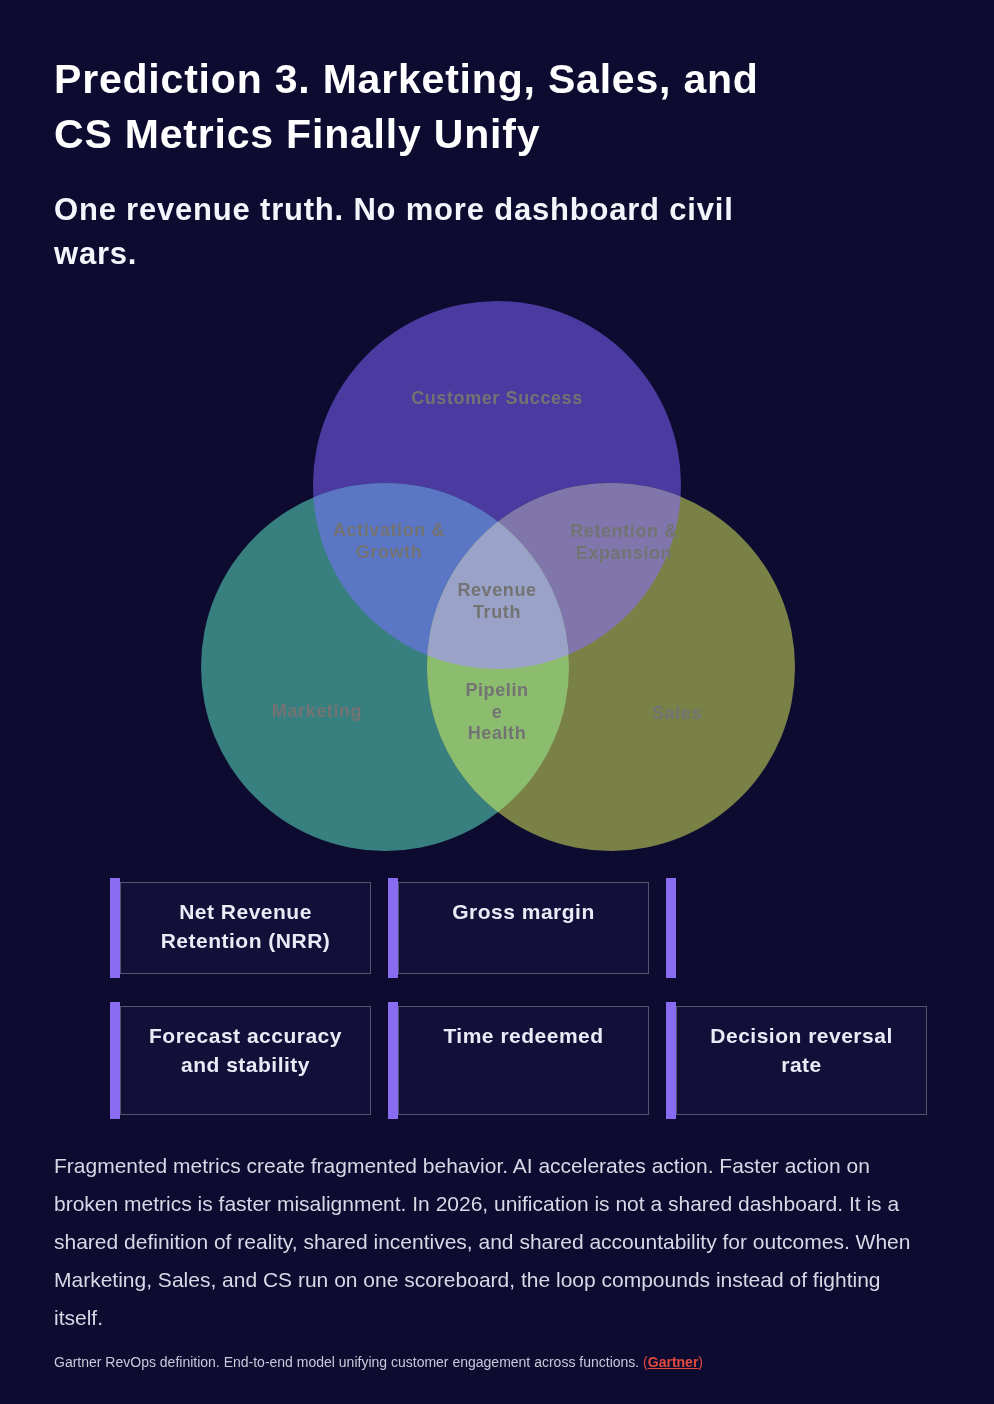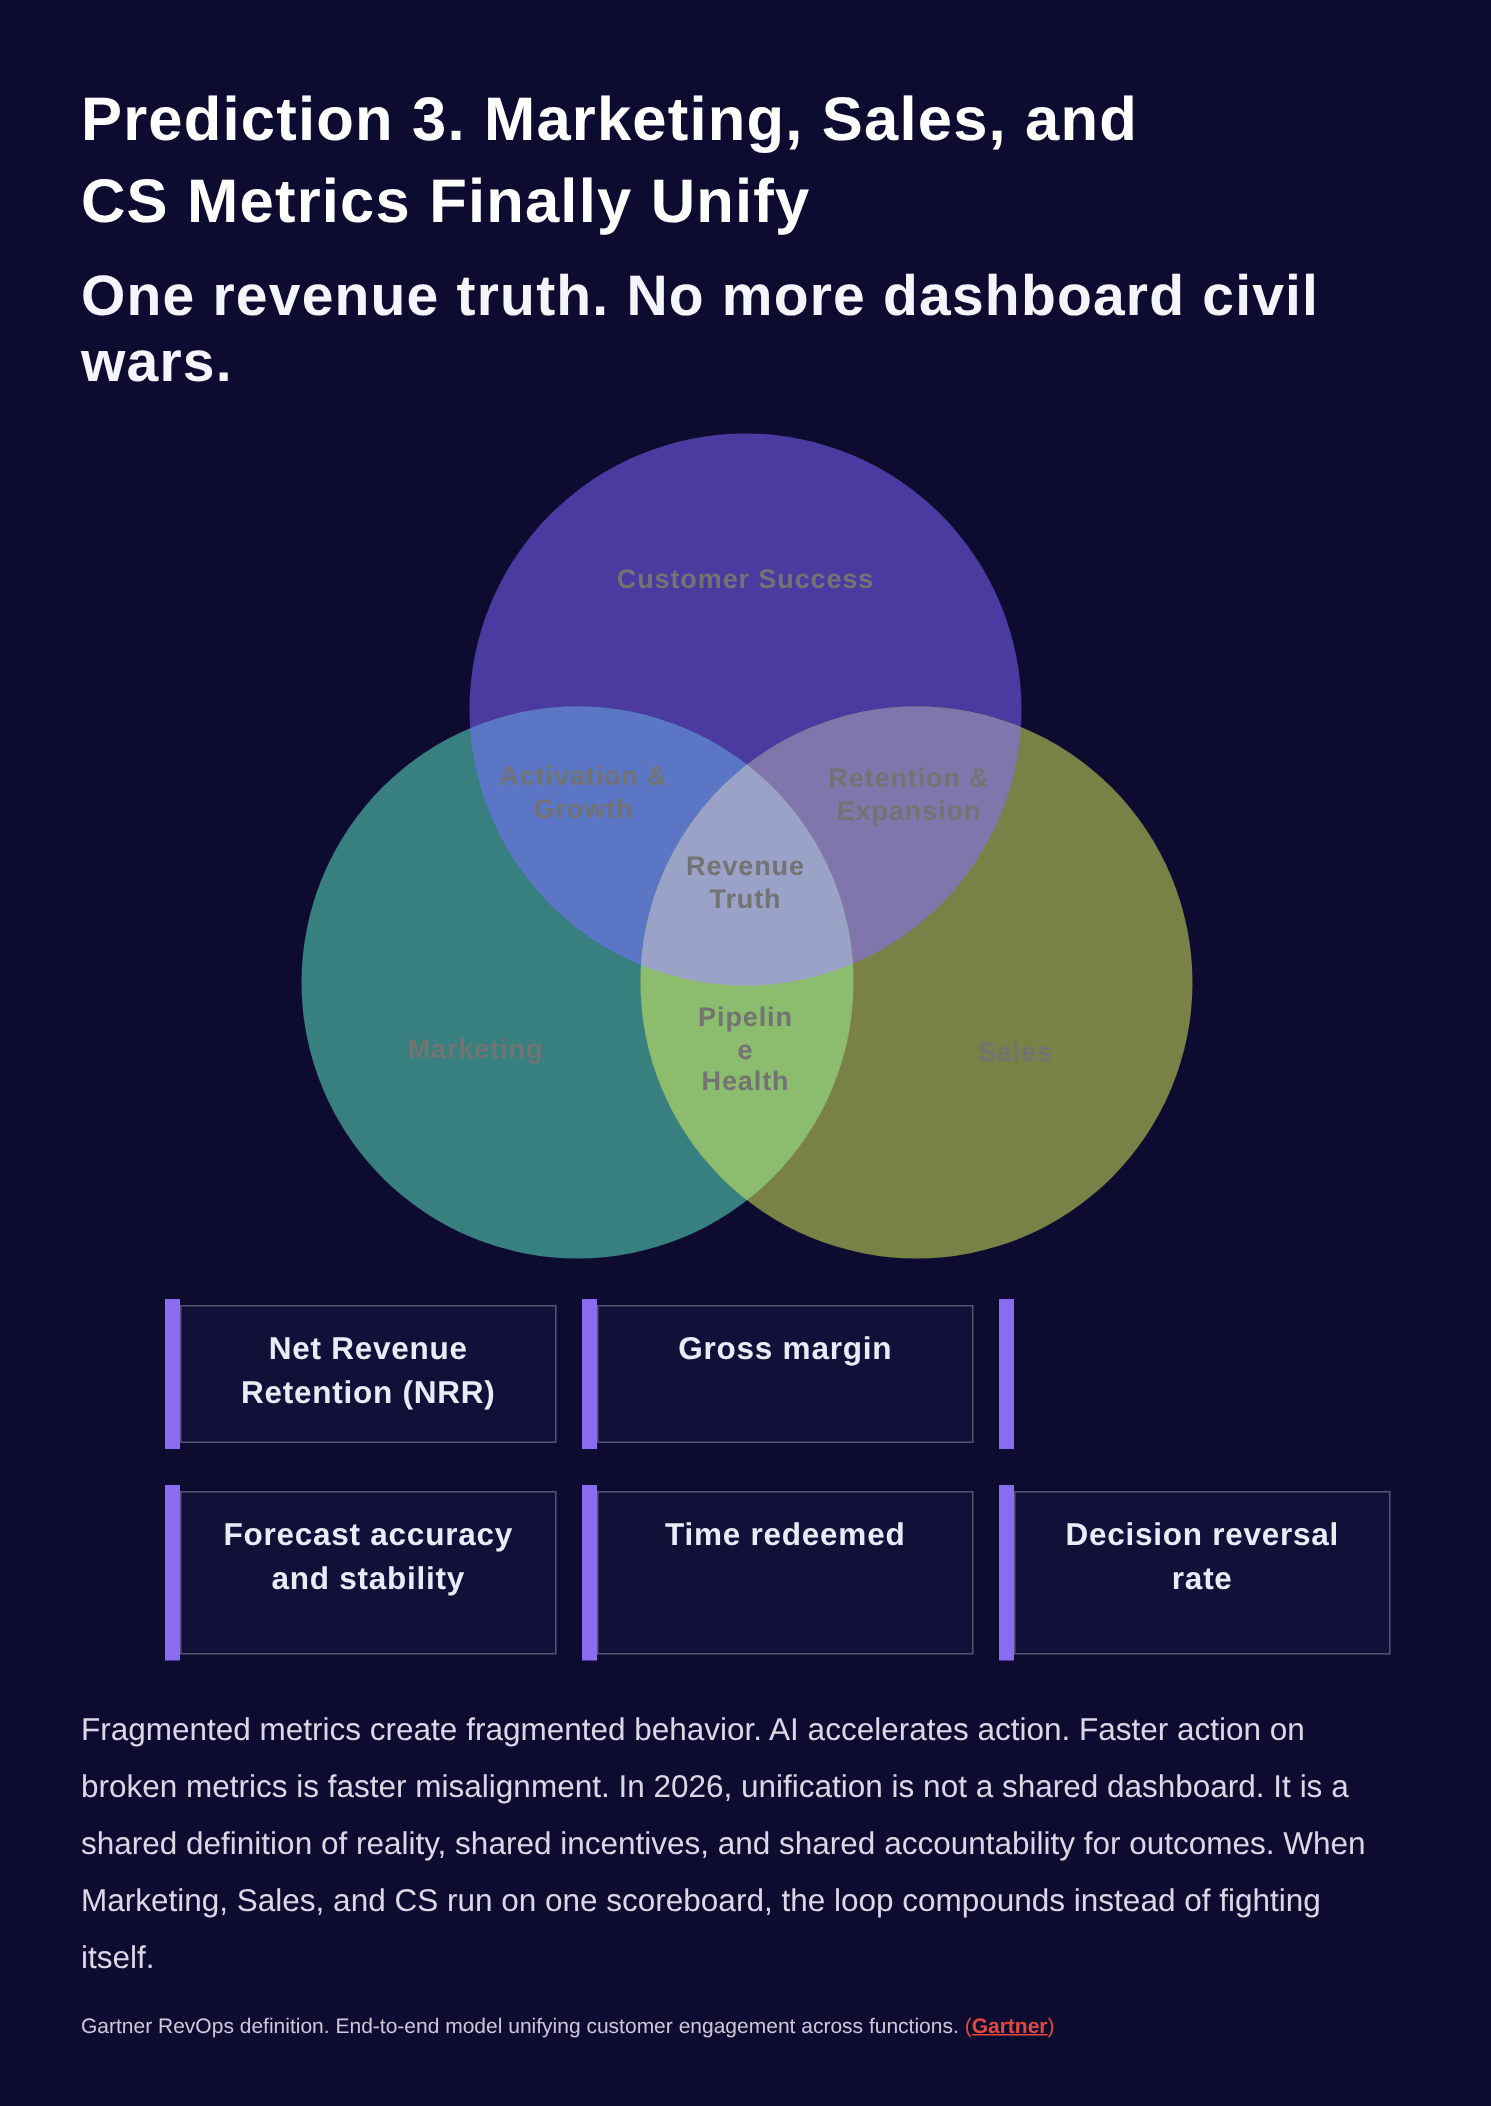--- a/index.html
+++ b/index.html
@@ -13,21 +13,21 @@
     width:994px;min-height:1404px;margin:0 auto;
     font-family:"Liberation Sans",sans-serif;color:var(--text-main);
     overflow-x:hidden;
   }
   .content{padding:0 54px;}
   h1.title{
     margin-top:52px;font-size:41px;line-height:55px;font-weight:700;
     letter-spacing:0.8px;white-space:pre-line;color:#FFFFFF;
   }
   p.subtitle{
-    margin-top:14px;font-size:38px;line-height:44px;font-weight:600;
+    margin-top:26px;font-size:31px;line-height:44px;font-weight:600;
     letter-spacing:0.8px;white-space:pre-line;color:#F4F4FB;
   }
   
   .venn{position:relative;width:994px;height:588px;margin-top:8px;}
   .venn svg{position:absolute;left:0;top:0;width:994px;height:588px;}
   .vlabel{
     position:absolute;transform:translate(-50%,-50%);
     font-size:18px;line-height:21.5px;font-weight:600;letter-spacing:0.6px;
     text-align:center;white-space:pre-line;color:#737373;
   }
@@ -104,21 +104,21 @@
       <g clip-path="url(#clipCS)">
         <g clip-path="url(#clipM)">
           <circle cx="611" cy="383" r="184" fill="#9AA2C8"></circle>
         </g>
       </g>
     </svg>
 
     <div class="vlabel" style="left:497px;top:115px;">Customer Success</div>
     <div class="vlabel" style="left:389px;top:257px;">Activation &amp;
 Growth</div>
-    <div class="vlabel" style="left:606px;top:258px;">Retention &amp;
+    <div class="vlabel" style="left:624px;top:258px;">Retention &amp;
 Expansion</div>
     <div class="vlabel" style="left:497px;top:317px;">Revenue
 Truth</div>
     <div class="vlabel" style="left:317px;top:428px;text-align:right;">Marketing</div>
     <div class="vlabel" style="left:497px;top:428px;">Pipelin
 e
 Health</div>
     <div class="vlabel" style="left:677px;top:430px;">Sales</div>
   </section>
 

